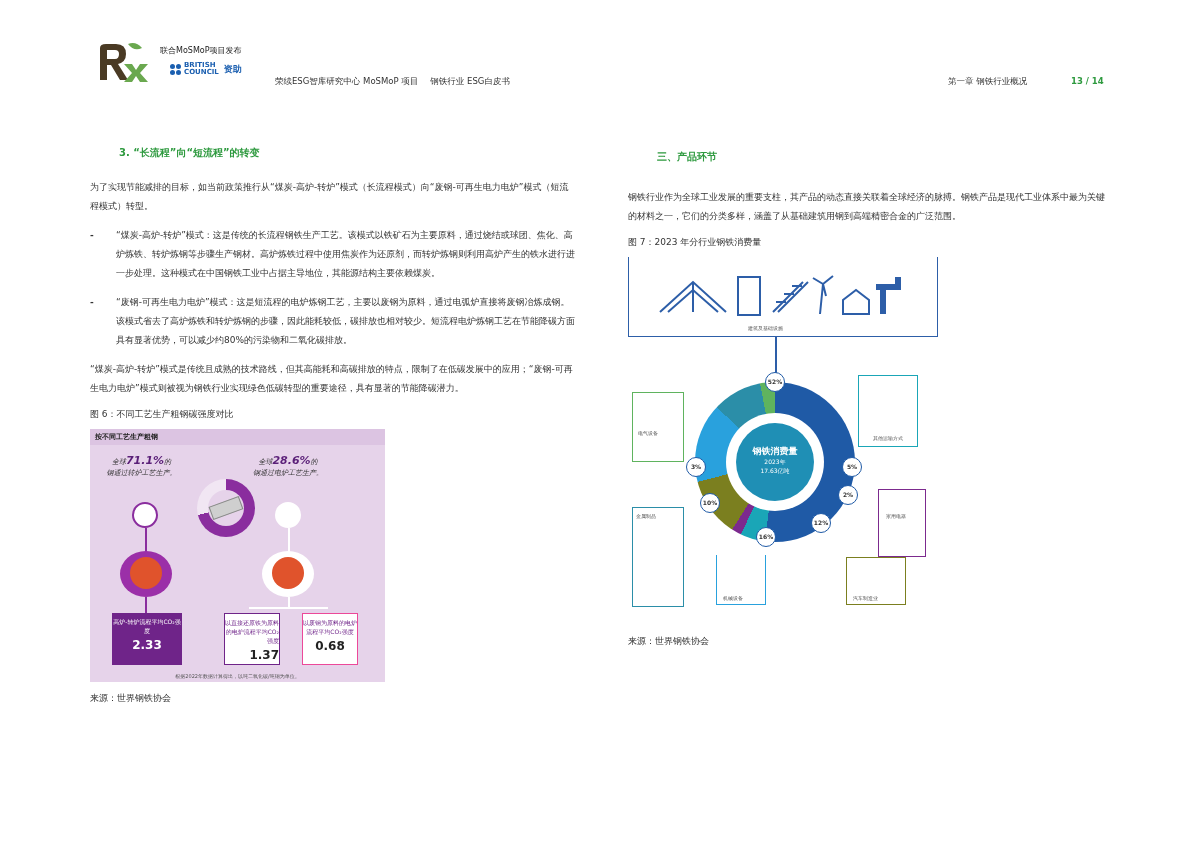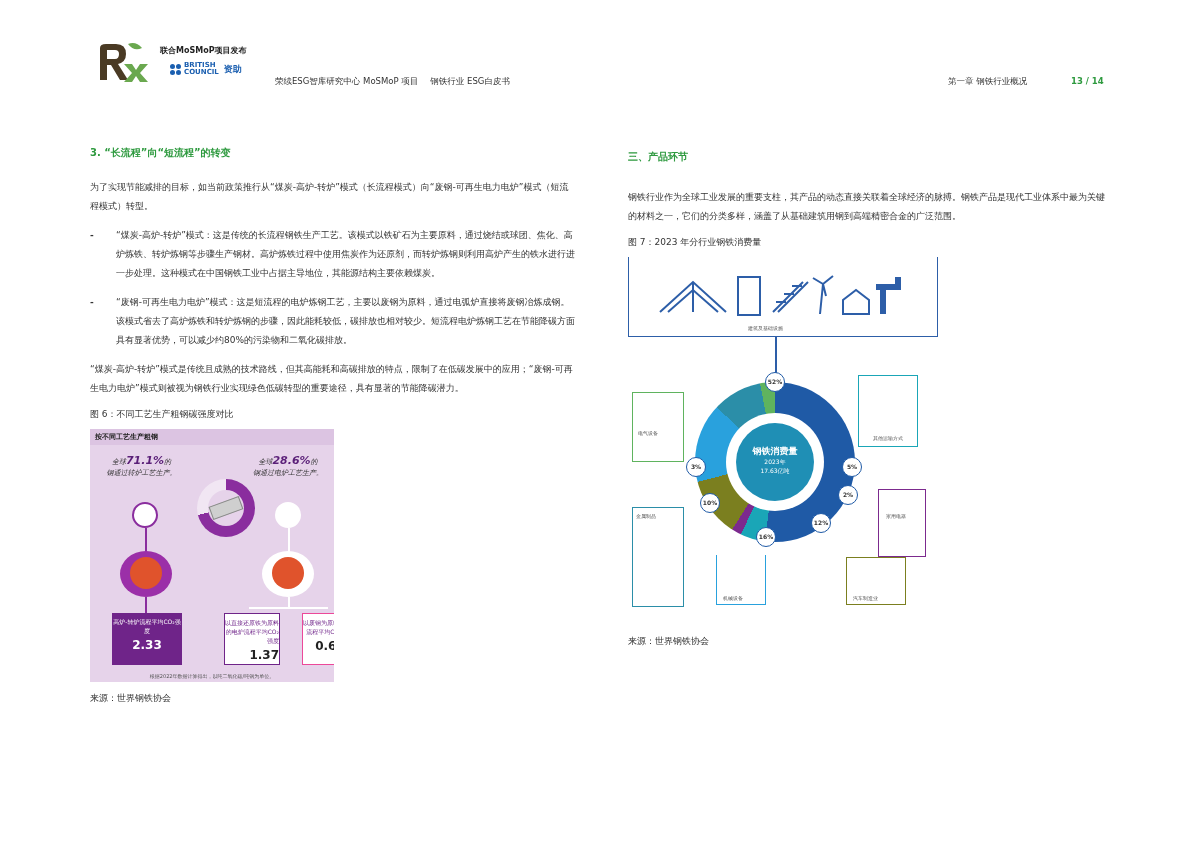--- a/index.html
+++ b/index.html
@@ -3,41 +3,41 @@
 <meta charset="utf-8">
 <style>
   * { box-sizing: border-box; margin: 0; padding: 0; }
   body {
     width: 1200px; height: 849px; background: #ffffff;
     font-family: "DejaVu Sans", "Liberation Sans", sans-serif;
     color: #333; position: relative; overflow: hidden;
   }
   .header { position: absolute; left: 0; top: 0; width: 1200px; height: 100px; }
   .logo-rx { position: absolute; left: 98px; top: 42px; width: 50px; height: 40px; }
-  .publisher { position: absolute; left: 160px; top: 45px; font-size: 8px; font-weight: bold; color: #222; }
+  .publisher { position: absolute; left: 160px; top: 45px; font-size: 8px; font-weight: normal; color: #222; }
   .bc-logo { position: absolute; left: 170px; top: 62px; display: flex; align-items: center; gap: 3px; }
   .bc-dots { display: grid; grid-template-columns: 5px 5px; gap: 1px; }
   .bc-dots span { width: 5px; height: 5px; border-radius: 50%; background: #1b5fb0; display: block; }
   .bc-text { font-size: 7px; font-weight: bold; color: #1b5fb0; line-height: 7px; }
   .bc-fund { font-size: 9px; color: #1b5fb0; font-weight: bold; margin-left: 2px; }
   .hdr-nav { position: absolute; left: 275px; top: 76px; font-size: 8.5px; color: #333; display: flex; gap: 12px; }
   .hdr-chapter { position: absolute; left: 948px; top: 76px; font-size: 8.5px; color: #333; }
   .hdr-page { position: absolute; left: 1071px; top: 76px; font-size: 8.5px; color: #2e9a3f; font-weight: bold; }
 
   .col-left { position: absolute; left: 90px; top: 146px; width: 485px; }
   .col-right { position: absolute; left: 628px; top: 150px; width: 485px; }
-  .sec-title { color: #2e9a3f; font-size: 10px; font-weight: bold; margin-bottom: 18px; }
+  .sec-title { color: #2e9a3f; font-size: 10px; font-weight: bold; margin-bottom: 18px; margin-left: 29px; }
   .para { font-size: 9px; line-height: 19px; color: #333; margin-bottom: 10px; }
   .bullet { display: flex; font-size: 9px; line-height: 19px; color: #333; margin-bottom: 10px; }
   .bullet .dash { width: 26px; flex-shrink: 0; font-weight: bold; }
   .fig-cap { font-size: 9px; color: #333; margin: 8px 0 8px; }
   .source { font-size: 9px; color: #333; margin-top: 10px; }
 
   
-  .fig6 { position: relative; width: 244px; height: 253px; background: #e6d3ea; overflow: hidden; }
+  .fig6 { position: relative; width: 295px; height: 253px; background: #e6d3ea; overflow: hidden; }
   .fig6-head { background: #dcc4e2; font-size: 7px; font-weight: bold; color: #222; padding: 3px 5px; }
   .fig6 .stat { position: absolute; font-size: 7px; color: #333; text-align: center; line-height: 11px; font-style: italic; }
   .fig6 .stat b { font-size: 11px; color: #5a1f78; }
   .fig6 .ring { position: absolute; left: 107px; top: 50px; width: 58px; height: 58px; border-radius: 50%;
      background: conic-gradient(#8a2d9e 0 71.1%, #f1e6f3 71.1% 100%); }
   .fig6 .ring::after { content: ""; position: absolute; left: 11px; top: 11px; width: 36px; height: 36px; border-radius: 50%; background: #e6d3ea; }
   .fig6 .gauge { position: absolute; width: 26px; height: 26px; border-radius: 50%; border: 2px solid #8a2d9e; background: #fff; }
   .fig6 .furnace { position: absolute; border-radius: 50%; }
   .fig6 .box { position: absolute; text-align: center; font-size: 6px; color: #fff; line-height: 9px; padding-top: 4px; }
   .fig6 .box .v { font-size: 12px; font-weight: bold; margin-top: 6px; display: block; }

